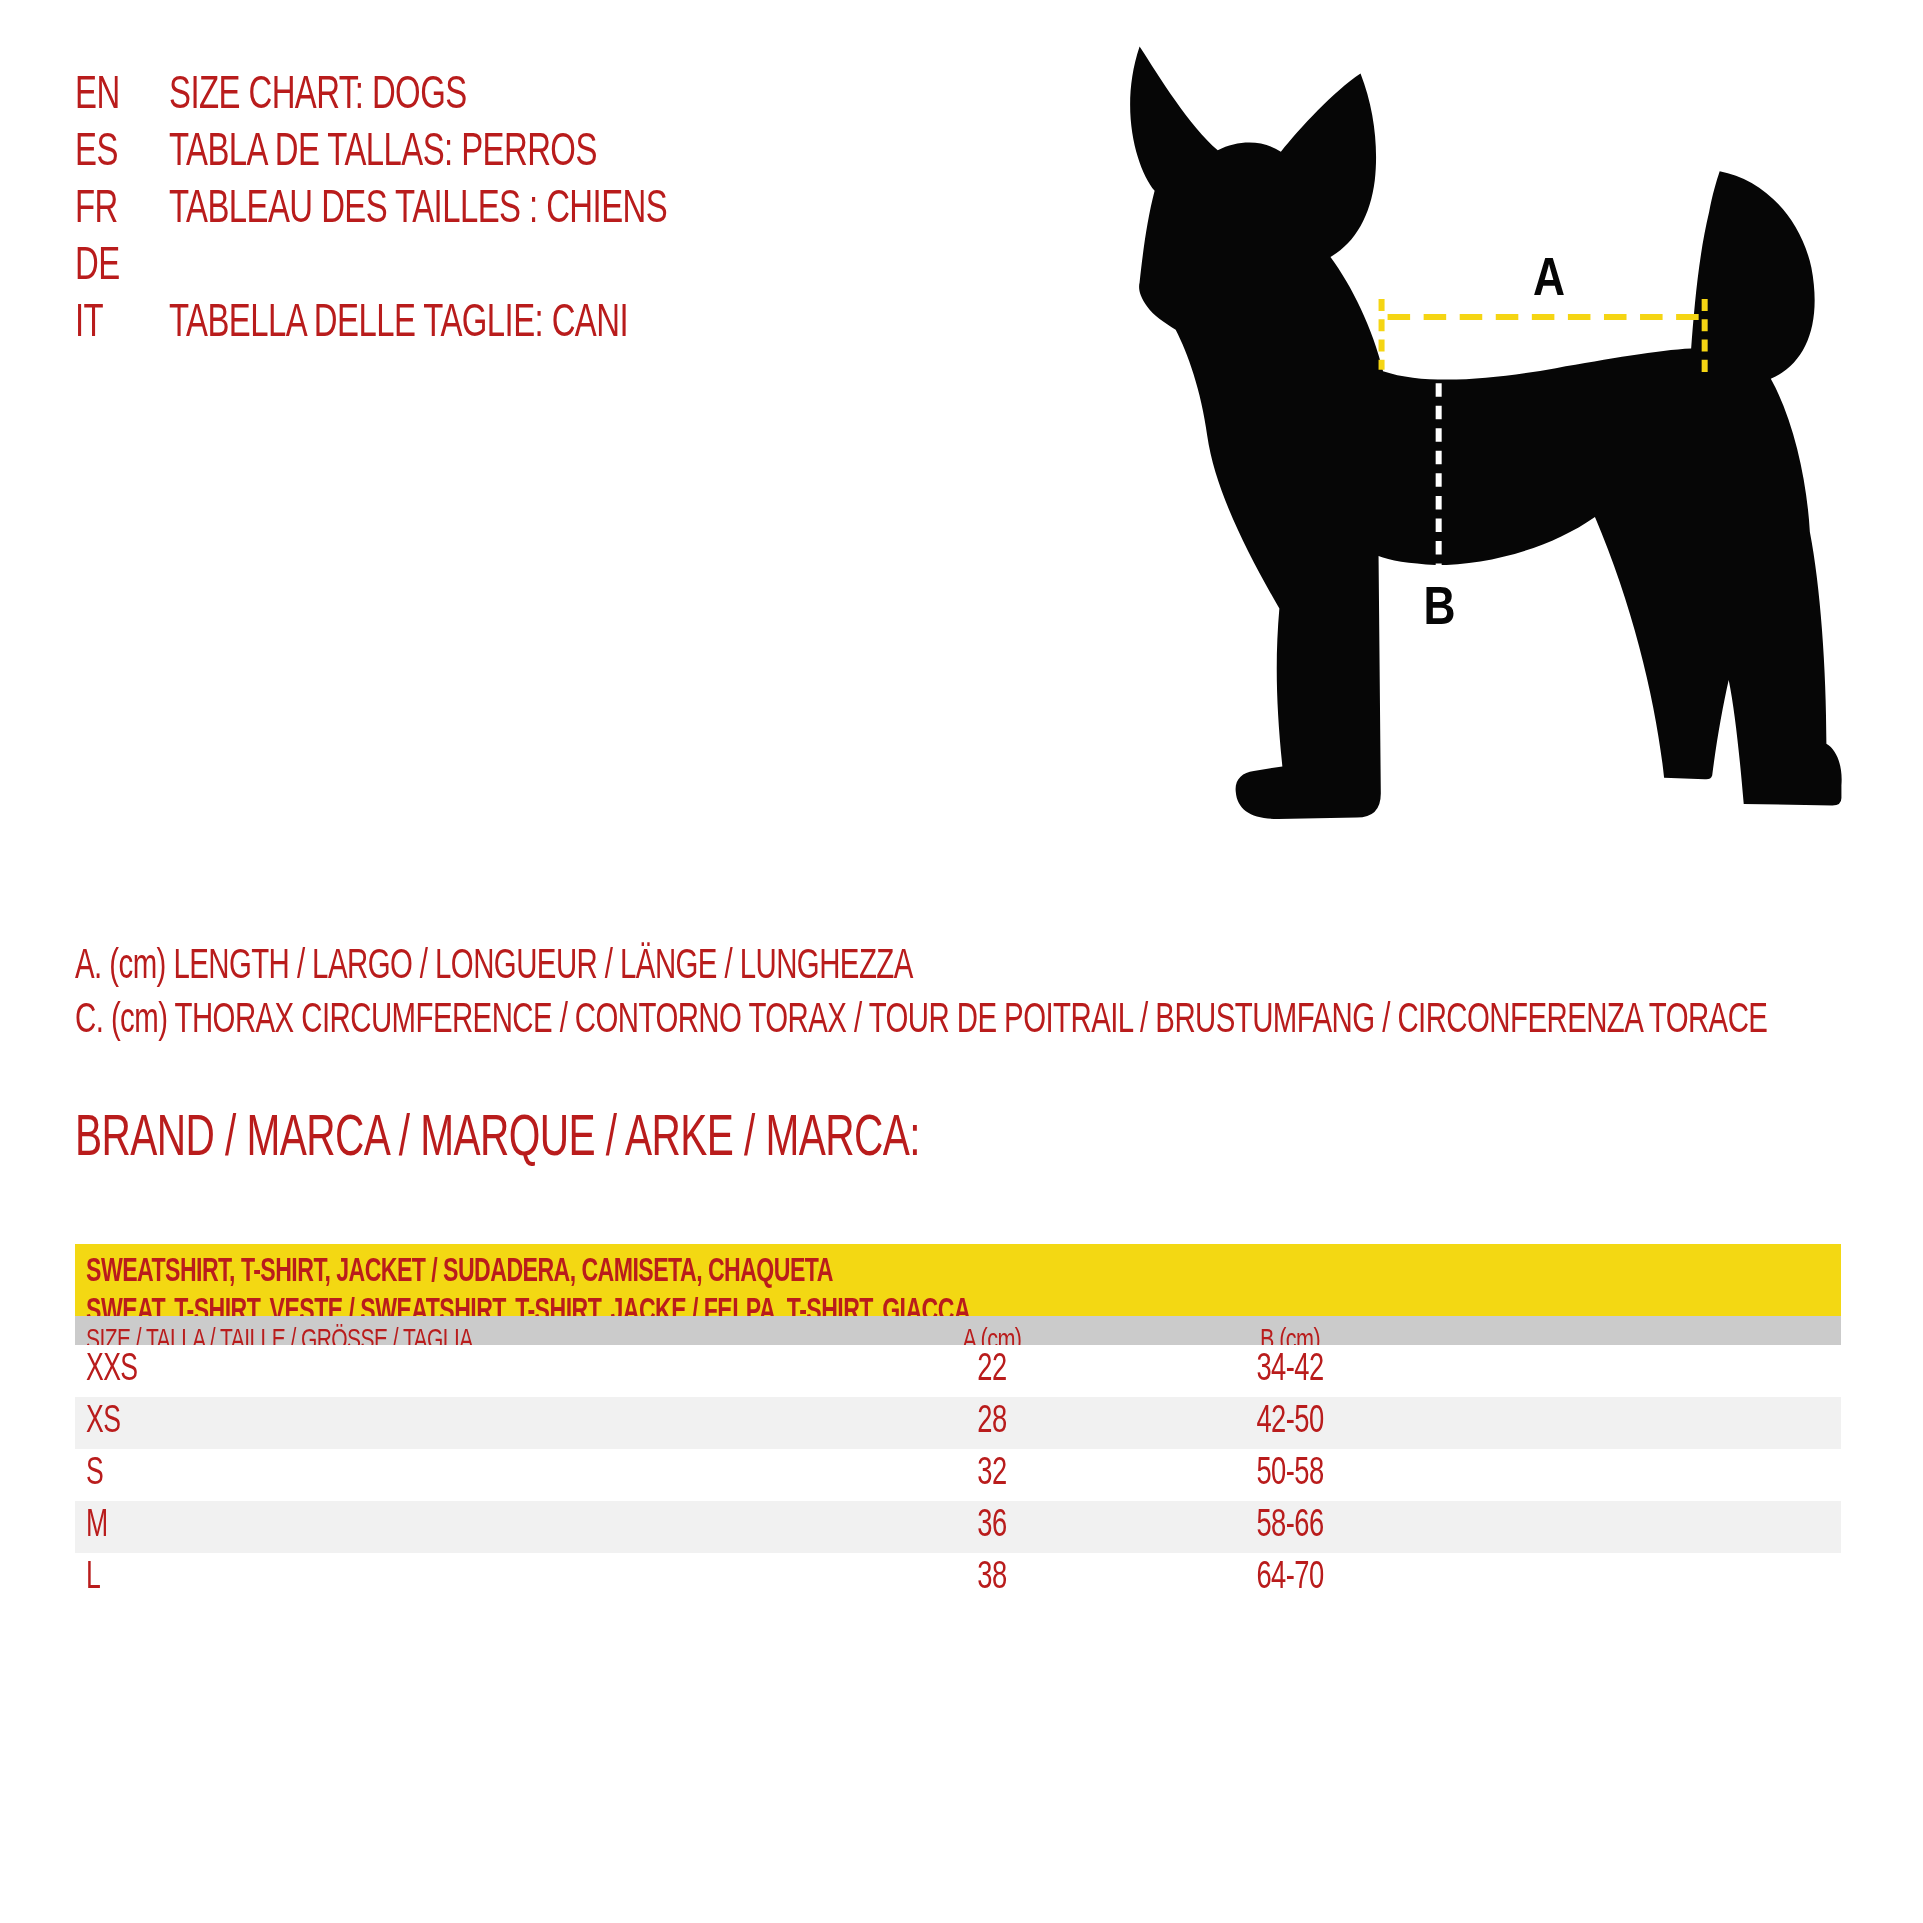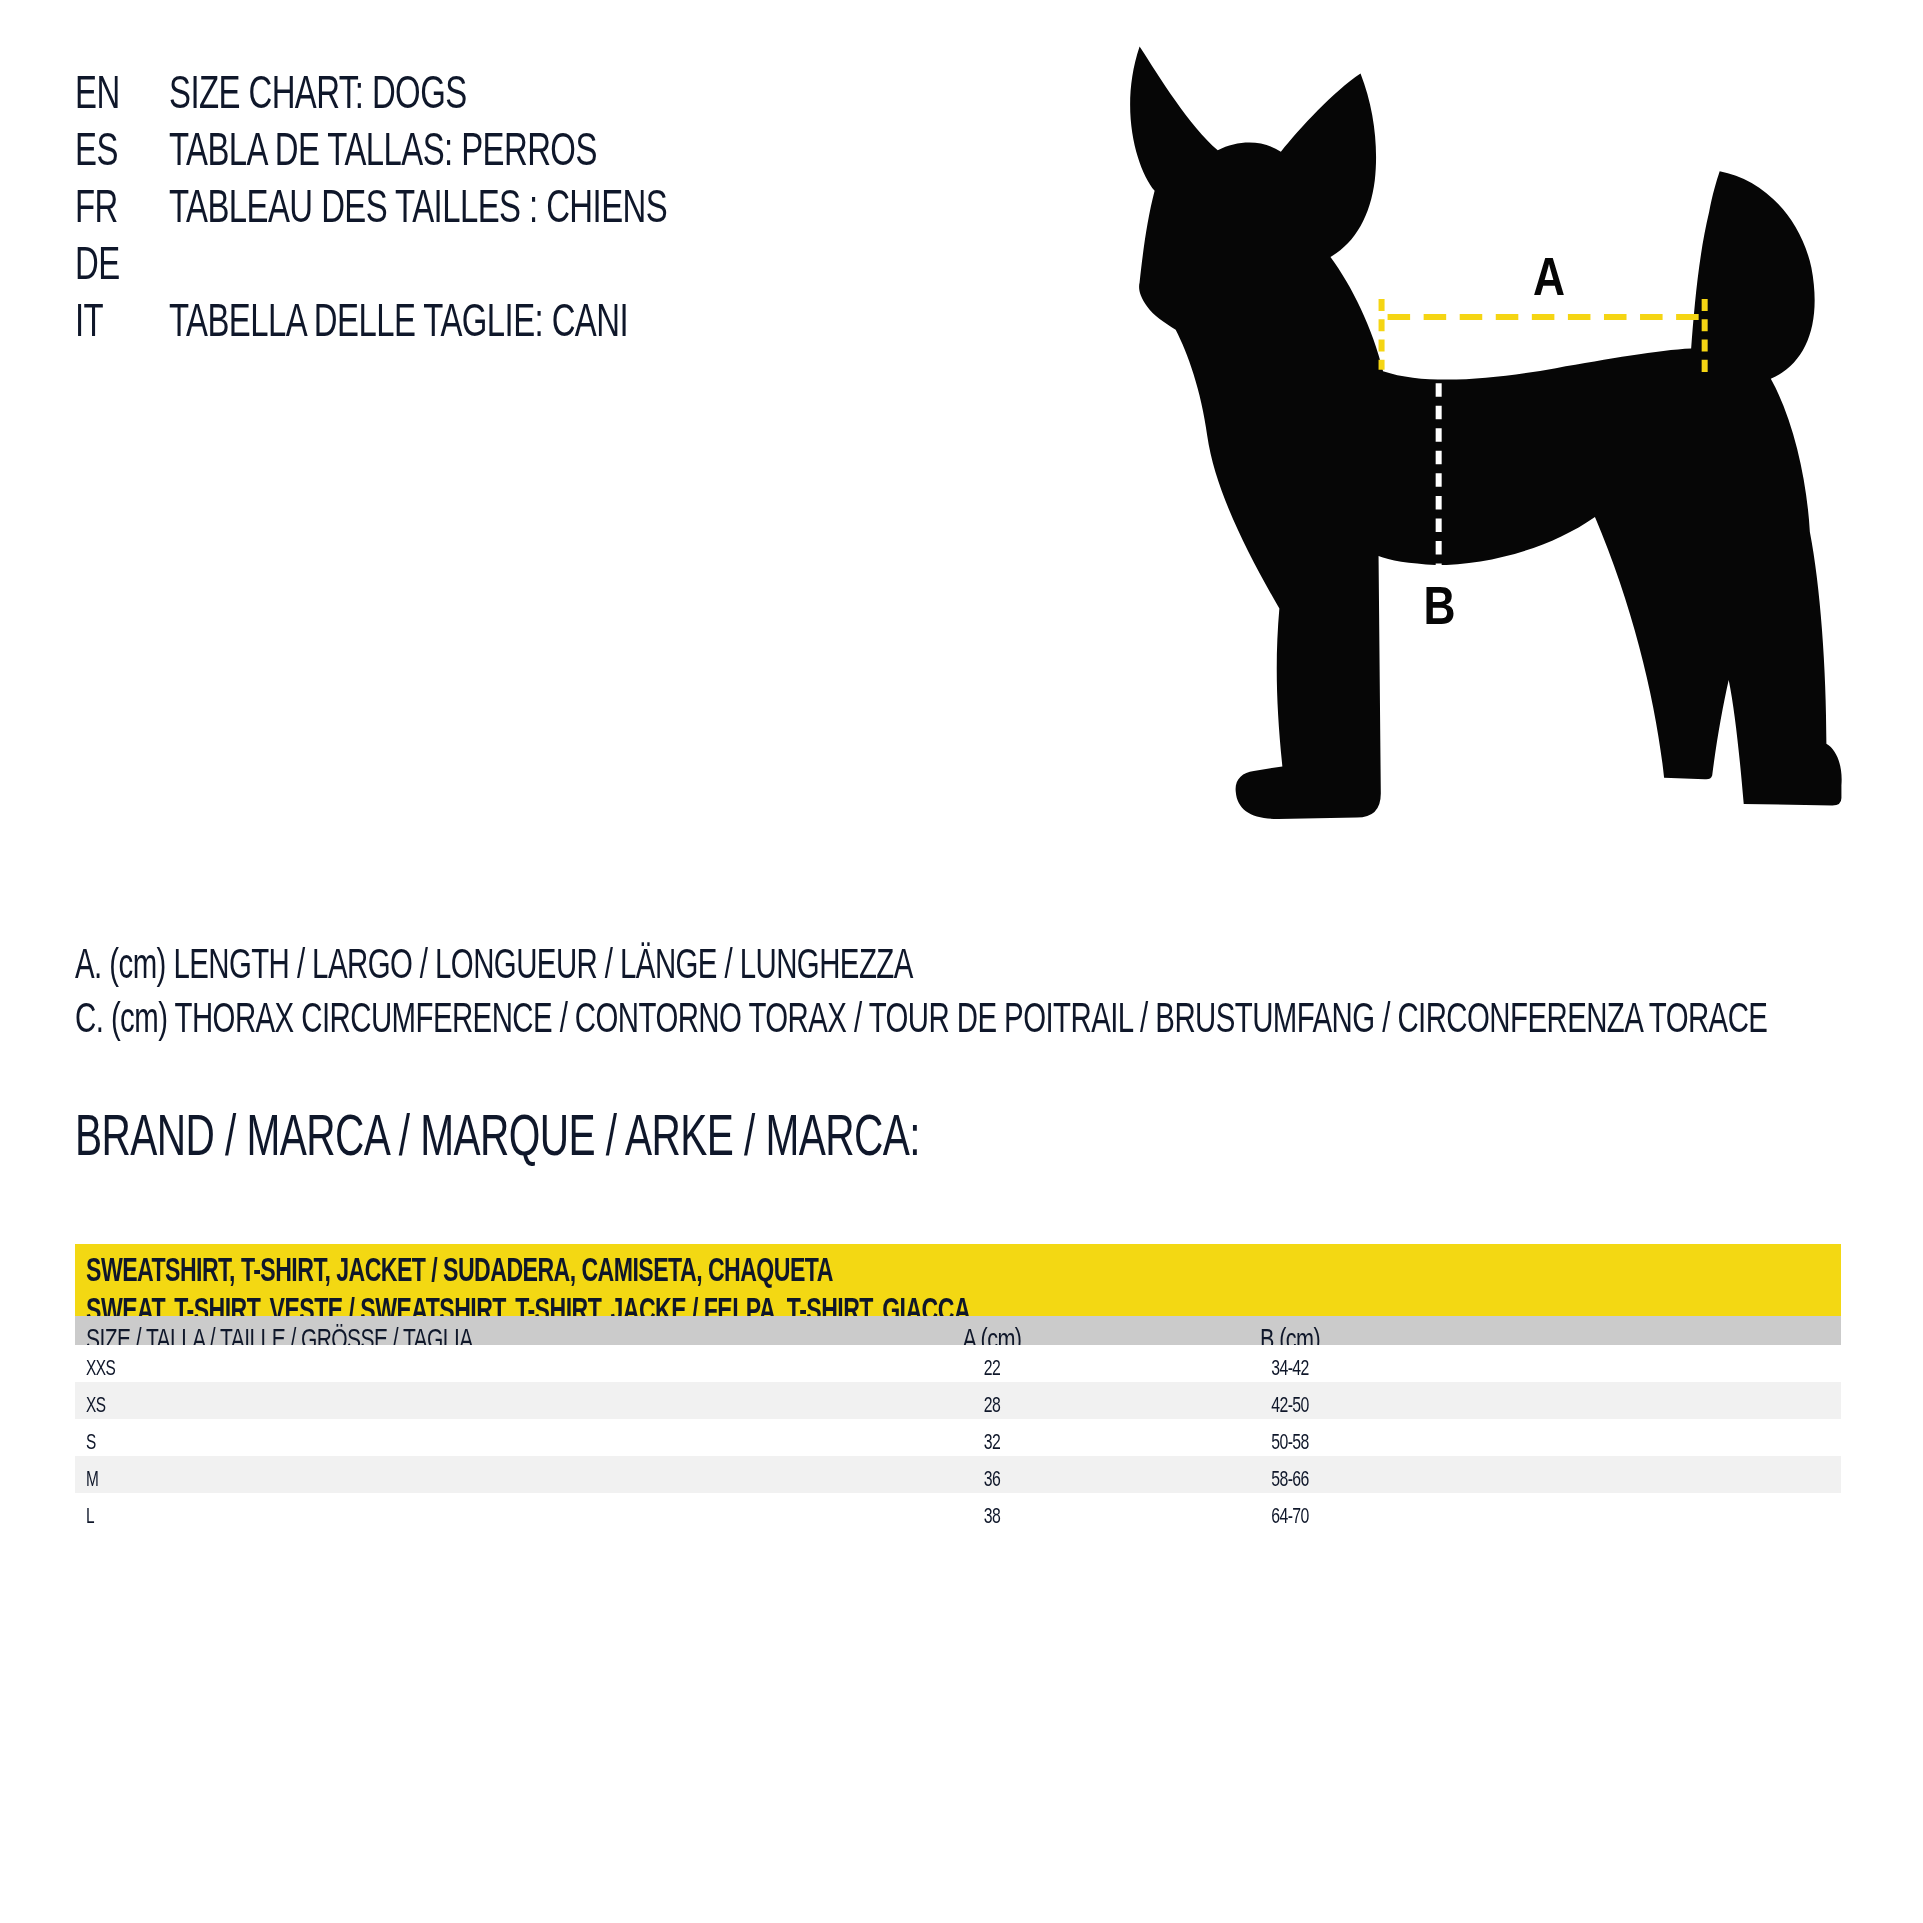--- a/index.html
+++ b/index.html
@@ -1,39 +1,39 @@
 <!DOCTYPE html>
 <html style="font-size:12px"><head>
 <meta charset="utf-8">
 <style>
   html,body{margin:0;padding:0;background:#ffffff;}
   #root{
     position:relative;width:1924px;height:1924px;background:#ffffff;overflow:hidden;
-    font-family:"Liberation Sans","DejaVu Sans",sans-serif;color:#0f172a;
+    font-family:"Liberation Sans","DejaVu Sans",sans-serif;color:#b91c1c;
   }
   
   .cx{display:inline-block;transform:scaleX(.70);transform-origin:0 50%;white-space:nowrap;letter-spacing:-0.8px;}
   
   .lang-block{position:absolute;left:75px;top:63px;font-size:47px;}
   .lang-row{display:flex;height:57px;line-height:57px;}
   .lang-code{flex:0 0 94px;width:94px;}
   
   .dog-svg{position:absolute;left:1090px;top:30px;}
   
   .dog-caption{position:absolute;left:75px;top:758px;font-size:47px;line-height:57px;}
   .legend-block{position:absolute;left:75px;top:937px;font-size:42px;}
   .legend-line{height:54px;line-height:54px;}
   .brand-line{position:absolute;left:75px;top:1106px;font-size:58px;line-height:57px;}
   
   .size-table{position:absolute;left:75px;top:1244px;width:1766px;}
   .t-title{background:#F3D813;height:72px;box-sizing:border-box;padding:5.3px 0 0 10.5px;}
   .t-title-line{font-size:34px;font-weight:700;line-height:40px;}
   .t-title-line .cx{transform:scaleX(.68);}
   .t-head{position:relative;height:29px;background:#CBCBCB;font-size:30px;line-height:45px;}
-  .t-body .trow{position:relative;height:37px;font-size:22px;line-height:45px;background:#ffffff;}
+  .t-body .trow{position:relative;height:52px;font-size:38px;line-height:45px;background:#ffffff;}
   .t-body .trow:nth-child(even){background:#F1F1F1;}
   .cell-size{position:absolute;left:10.5px;top:0;}
   .cell-a{position:absolute;left:51.9%;top:0;white-space:nowrap;transform:translateX(-50%) scaleX(.72);letter-spacing:-0.8px;}
   .cell-b{position:absolute;left:68.8%;top:0;white-space:nowrap;transform:translateX(-50%) scaleX(.72);letter-spacing:-0.8px;}
 </style>
 </head>
 <body>
 
 <div id="root">
 

